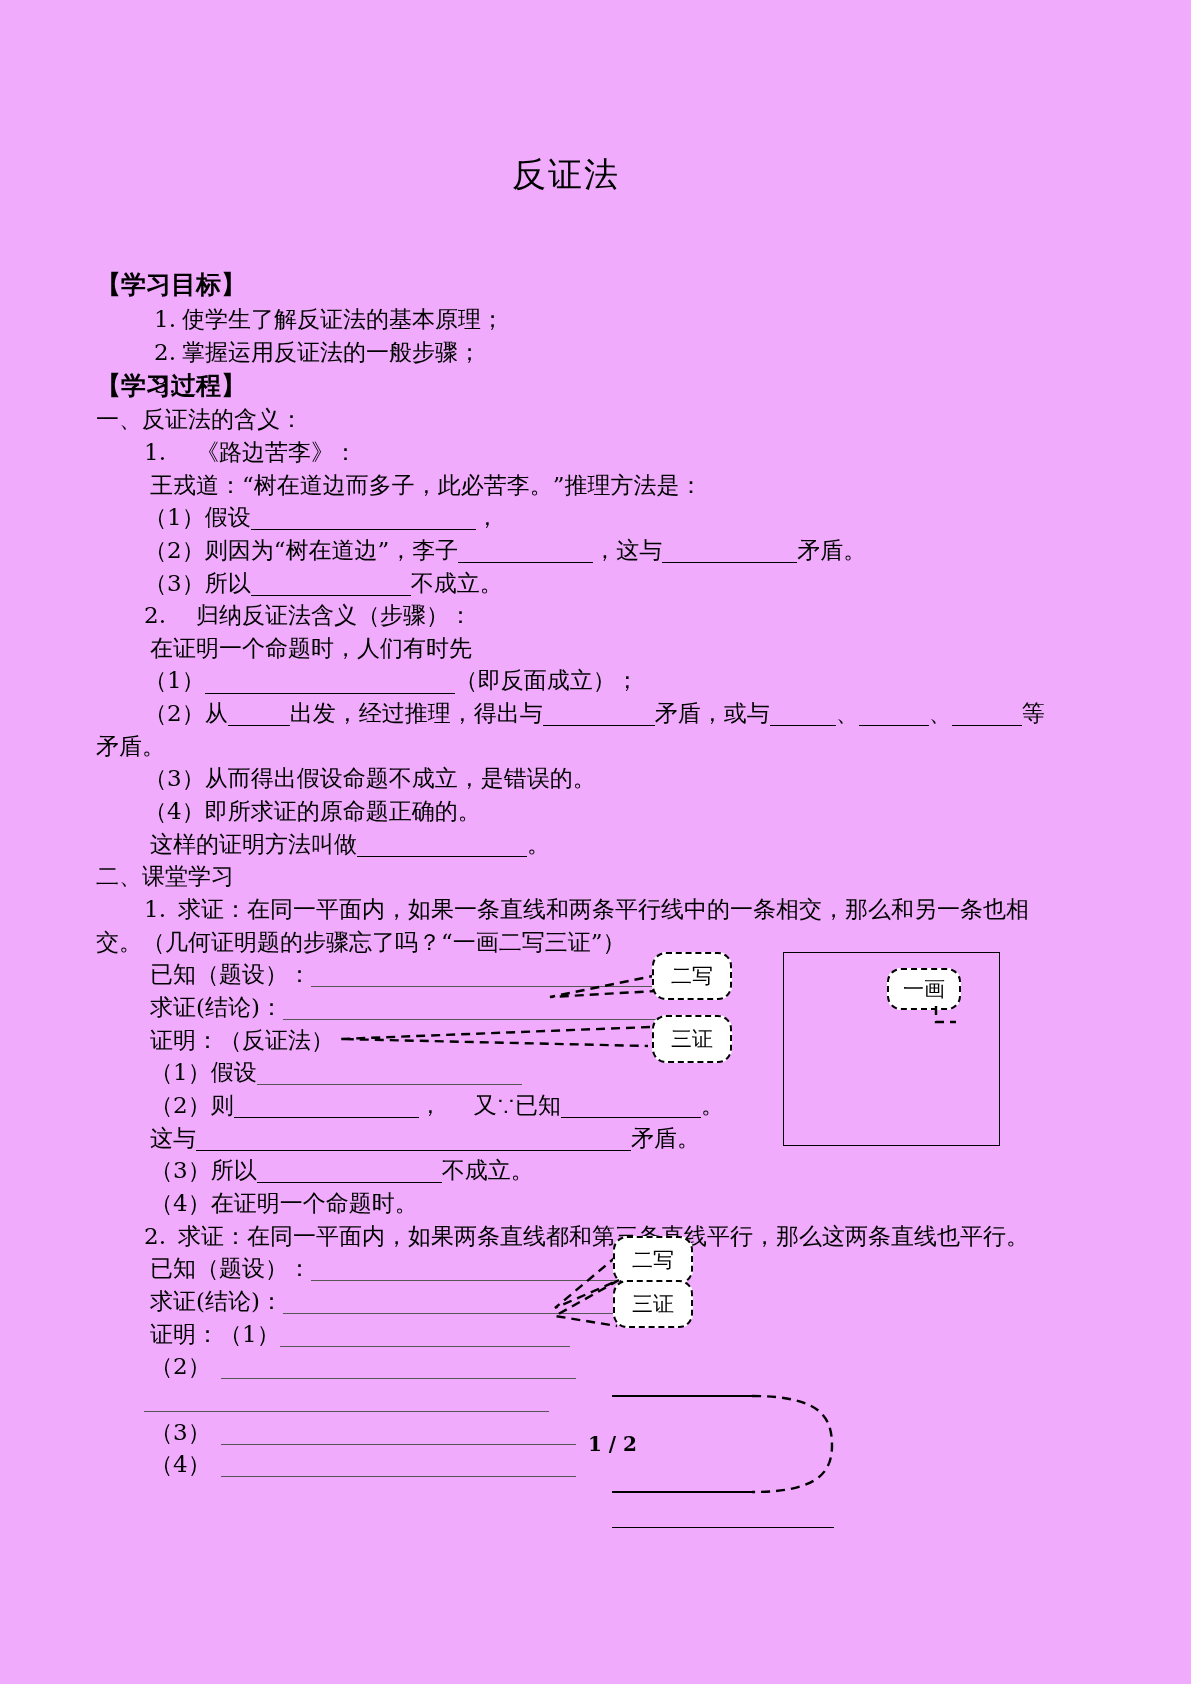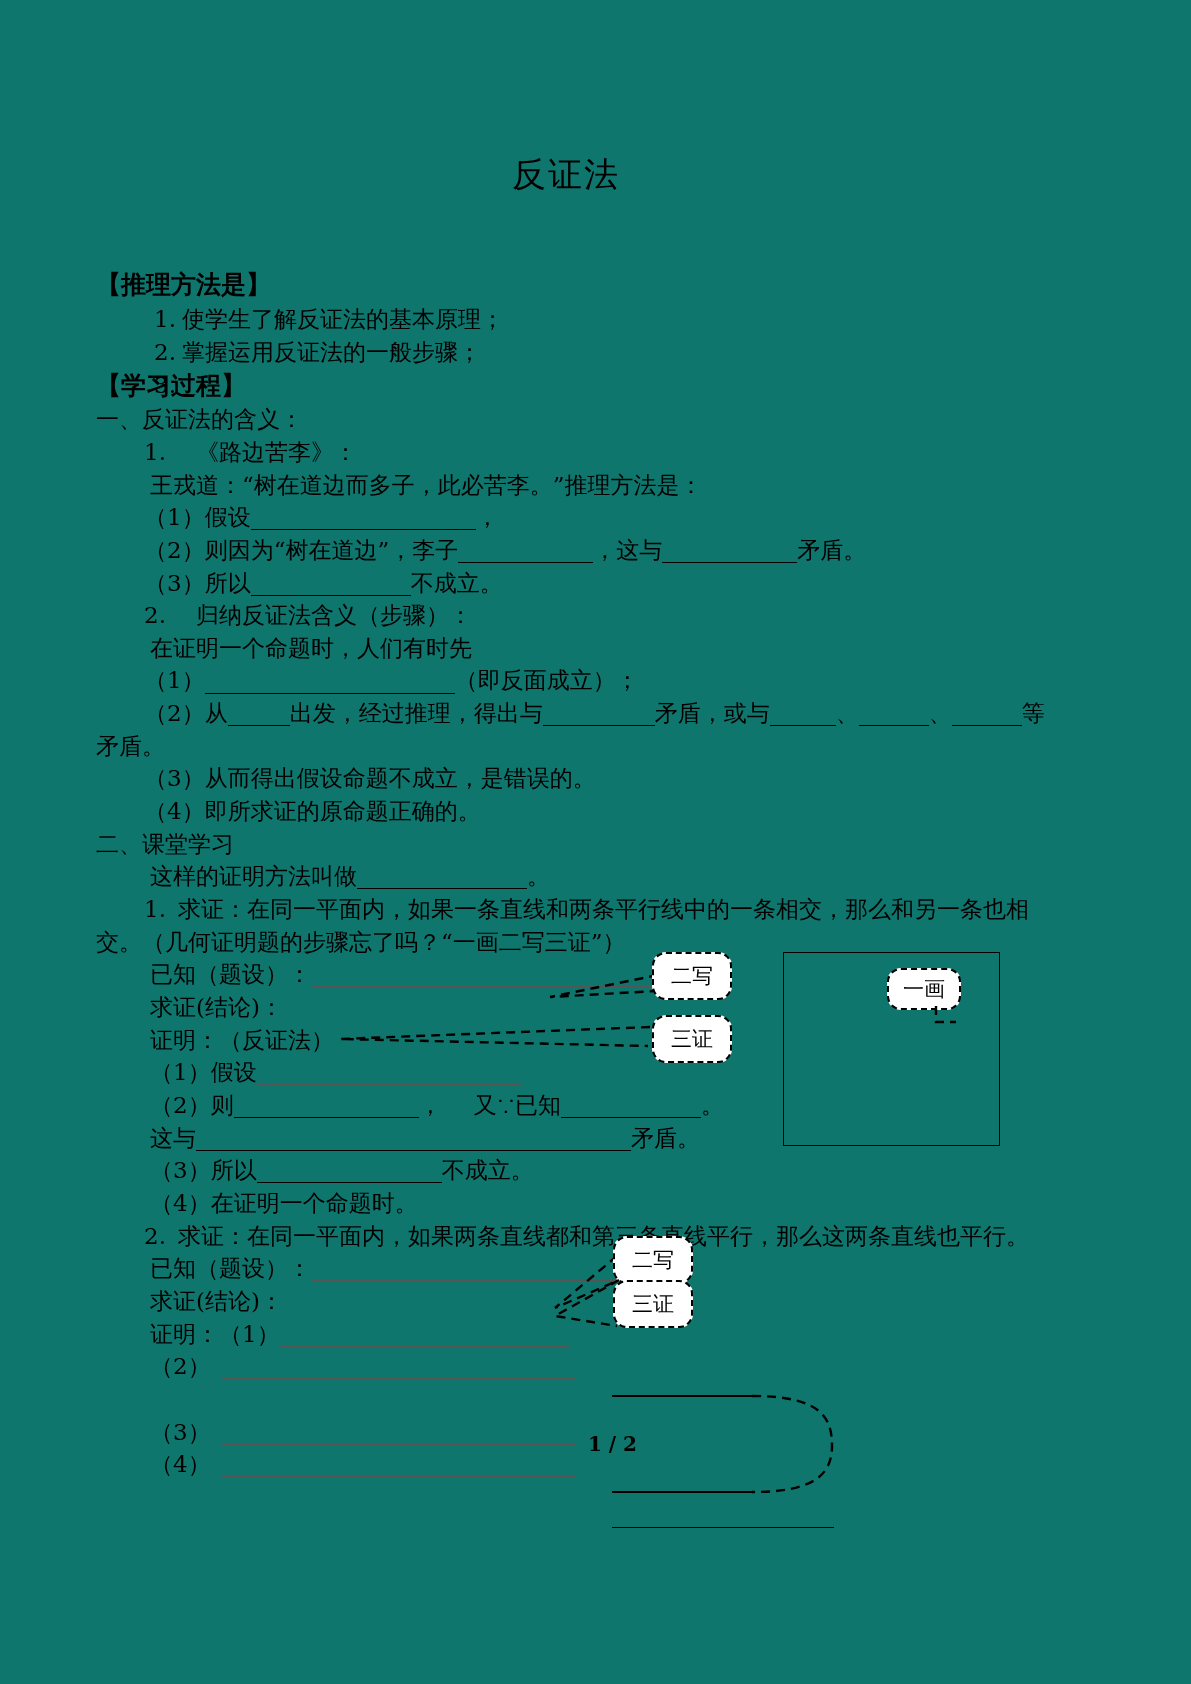--- a/index.html
+++ b/index.html
@@ -8,21 +8,21 @@
     background: #ffffff;
   }
   body {
     font-family: "DejaVu Serif", "Liberation Serif", serif;
     color: #000000;
   }
   #page {
     position: relative;
     width: 1191px;
     height: 1684px;
-    background: #0f766e;
+    background: #f0abfc;
     overflow: hidden;
   }
   .doc {
     position: absolute;
     left: 96px;
     top: 0;
     width: 940px;
   }
   .title {
     text-align: center;
@@ -110,21 +110,21 @@
 </head>
 <body>
 
 <div id="page">
   <div class="doc">
 
     <h1 class="title">反证法</h1>
 
     <div class="gap-after-title"></div>
 
-    <div class="block-head">【推理方法是】</div>
+    <div class="block-head">【学习目标】</div>
 
     <ul class="objectives">
       <li>
         <span class="onum">1.</span>
         <span>使学生了解反证法的基本原理；</span>
       </li>
       <li>
         <span class="onum">2.</span>
         <span>掌握运用反证法的一般步骤；</span>
       </li>
@@ -173,25 +173,25 @@
     <div class="line ind-0">矛盾。</div>
 
     <div class="line ind-num">
       <span class="numwrap">（3）</span><span>从而得出假设命题不成立，是错误的。</span>
     </div>
 
     <div class="line ind-num">
       <span class="numwrap">（4）</span><span>即所求证的原命题正确的。</span>
     </div>
 
+    <div class="line ind-2">
+      <span>这样的证明方法叫做</span><span class="blank" style="width:170px"></span><span>。</span>
+    </div>
+
     <div class="line ind-0">二、课堂学习</div>
-
-    <div class="line ind-2">
-      <span>这样的证明方法叫做</span><span class="blank" style="width:170px"></span><span>。</span>
-    </div>
 
     <div class="line ind-num">
       <span class="numwrap" style="min-width:34px">1.</span><span>求证：在同一平面内，如果一条直线和两条平行线中的一条相交，那么和另一条也相</span>
     </div>
     <div class="line ind-0">交。（几何证明题的步骤忘了吗？“一画二写三证”）</div>
 
     <div class="line ind-2">
       <span>已知（题设）：</span><span class="blank b-thin" style="width:360px"></span>
     </div>
 

